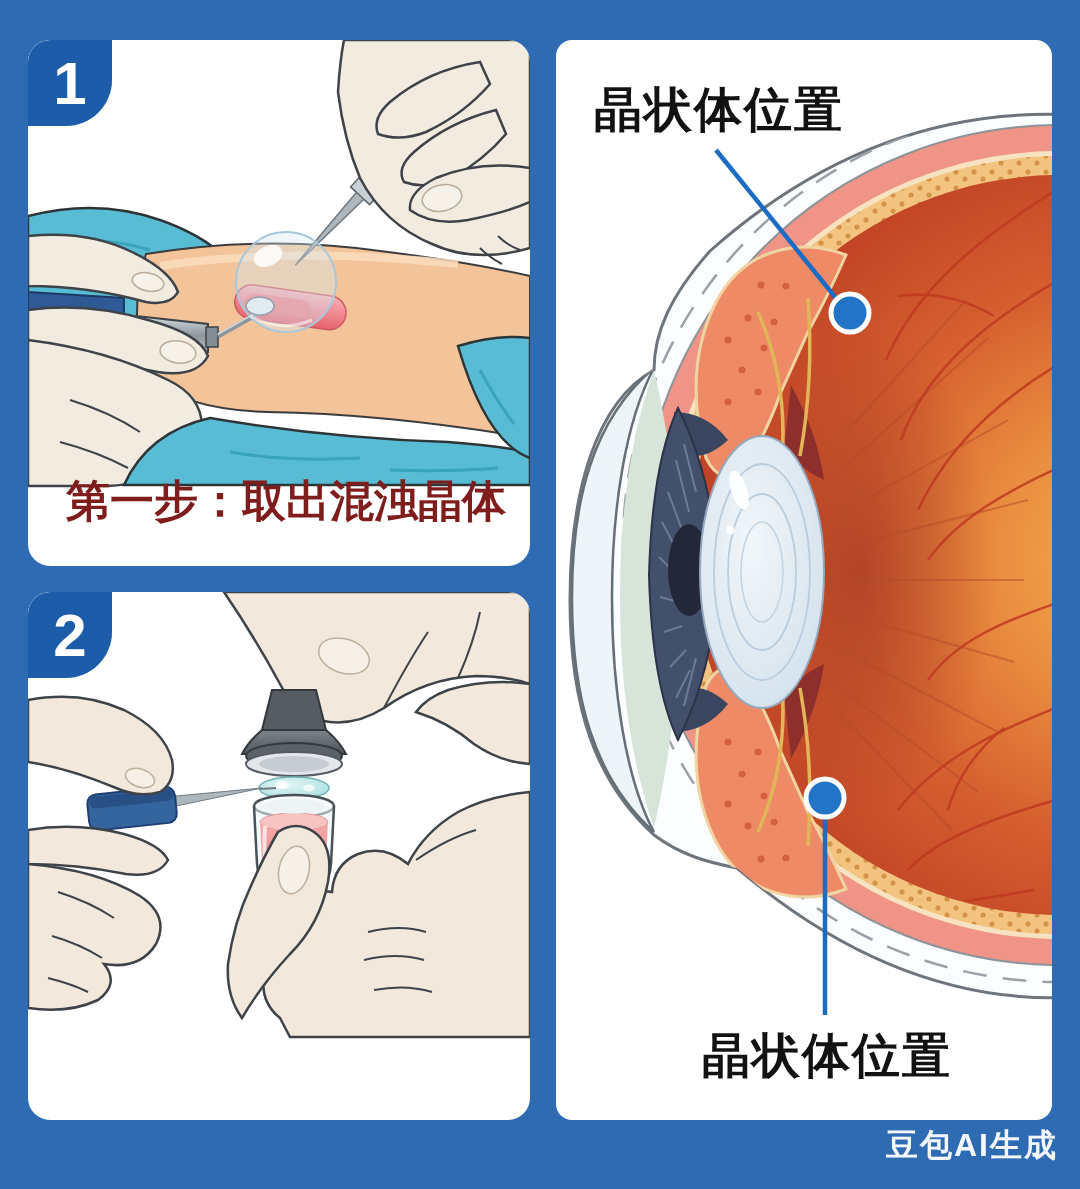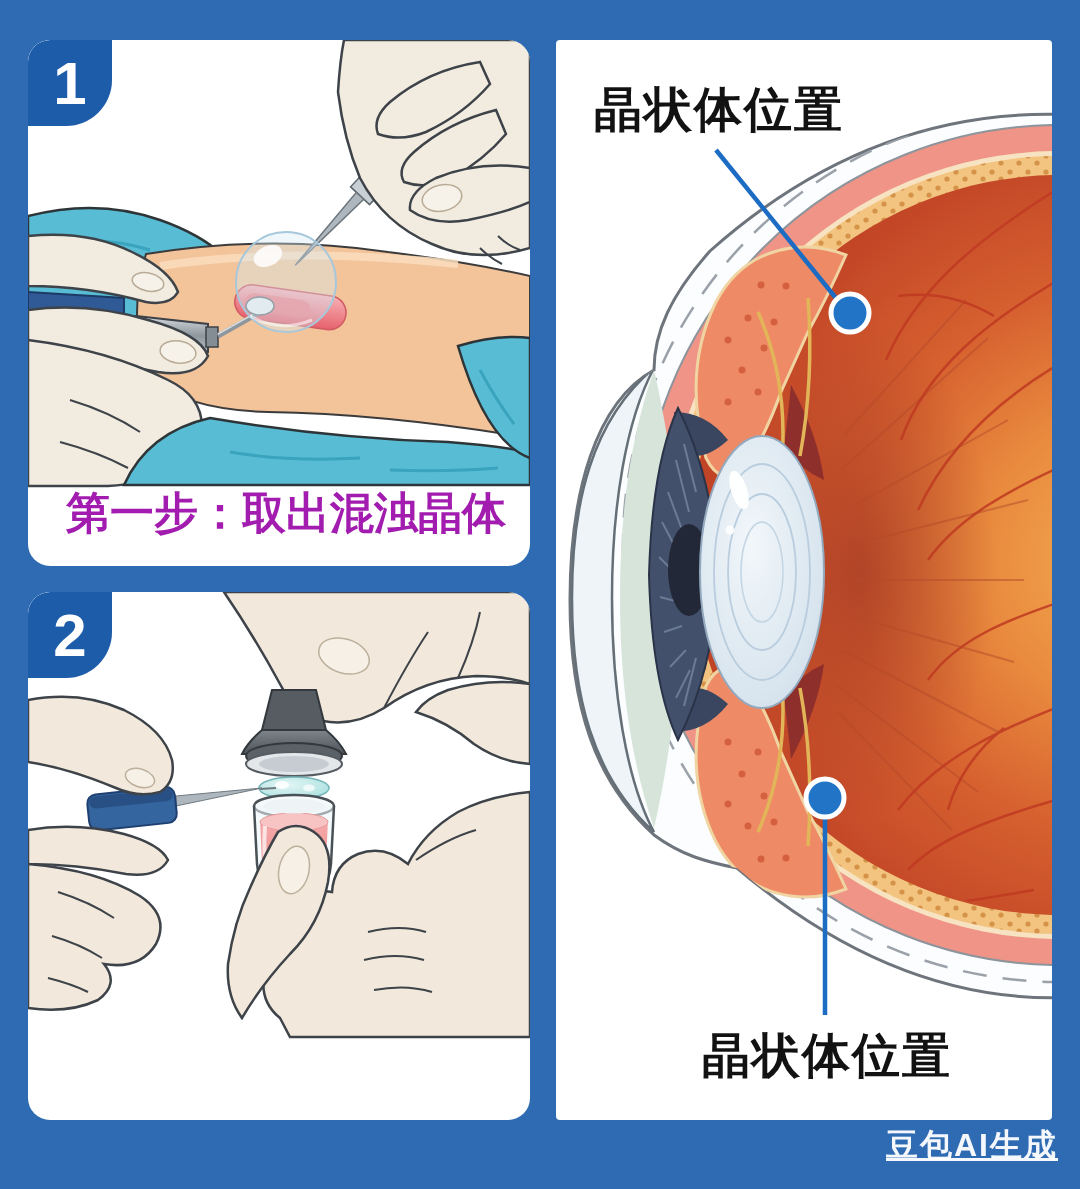--- a/index.html
+++ b/index.html
@@ -4,42 +4,42 @@
 <style>
   html,body{margin:0;padding:0;}
   body{
     width:1080px;height:1189px;position:relative;overflow:hidden;
     background:#2e6bb2;
     font-family:"Liberation Sans","DejaVu Sans",sans-serif;
   }
   .panel{position:absolute;background:#ffffff;overflow:hidden;}
   #panel-step1{left:28px;top:40px;width:502px;height:526px;border-radius:22px;}
   #panel-step2{left:28px;top:592px;width:502px;height:528px;border-radius:22px;}
-  #panel-eye{left:556px;top:40px;width:496px;height:1080px;border-radius:4px;}
+  #panel-eye{left:556px;top:40px;width:496px;height:1080px;border-radius:16px;}
   .badge{
     position:absolute;left:0;top:0;width:84px;height:86px;
     background:#1d5ca8;border-radius:22px 0 46px 0;
     display:flex;align-items:center;justify-content:center;
     color:#ffffff;font-size:60px;font-weight:700;z-index:5;
   }
   .scene{position:absolute;left:0;top:0;}
   .caption{
-    position:absolute;left:38px;top:444px;width:460px;
-    color:#a21caf;font-size:44px;font-weight:900;letter-spacing:0px;
+    position:absolute;left:38px;top:432px;width:460px;
+    color:#7f1d1d;font-size:44px;font-weight:900;letter-spacing:0px;
     white-space:nowrap;z-index:4;
   }
   .eye-label{
     position:absolute;color:#121212;font-size:48px;font-weight:900;
     letter-spacing:2px;white-space:nowrap;z-index:6;
   }
   #eye-label-top{left:38px;top:38px;}
   #eye-label-bottom{left:146px;top:984px;}
   #watermark{
     position:absolute;right:22px;top:1124px;color:rgba(255,255,255,.95);
-    font-size:32px;font-weight:700;letter-spacing:2px;z-index:8;text-decoration:underline;
+    font-size:32px;font-weight:700;letter-spacing:2px;z-index:8;
   }
 </style>
 </head>
 <body>
 
 <div class="panel" id="panel-step1">
   <svg class="scene" width="502" height="526" viewBox="0 0 502 526">
     <defs>
       <linearGradient id="incGrad" x1="0" y1="0" x2="0" y2="1">
         <stop offset="0" stop-color="#f6b0b4"></stop>

